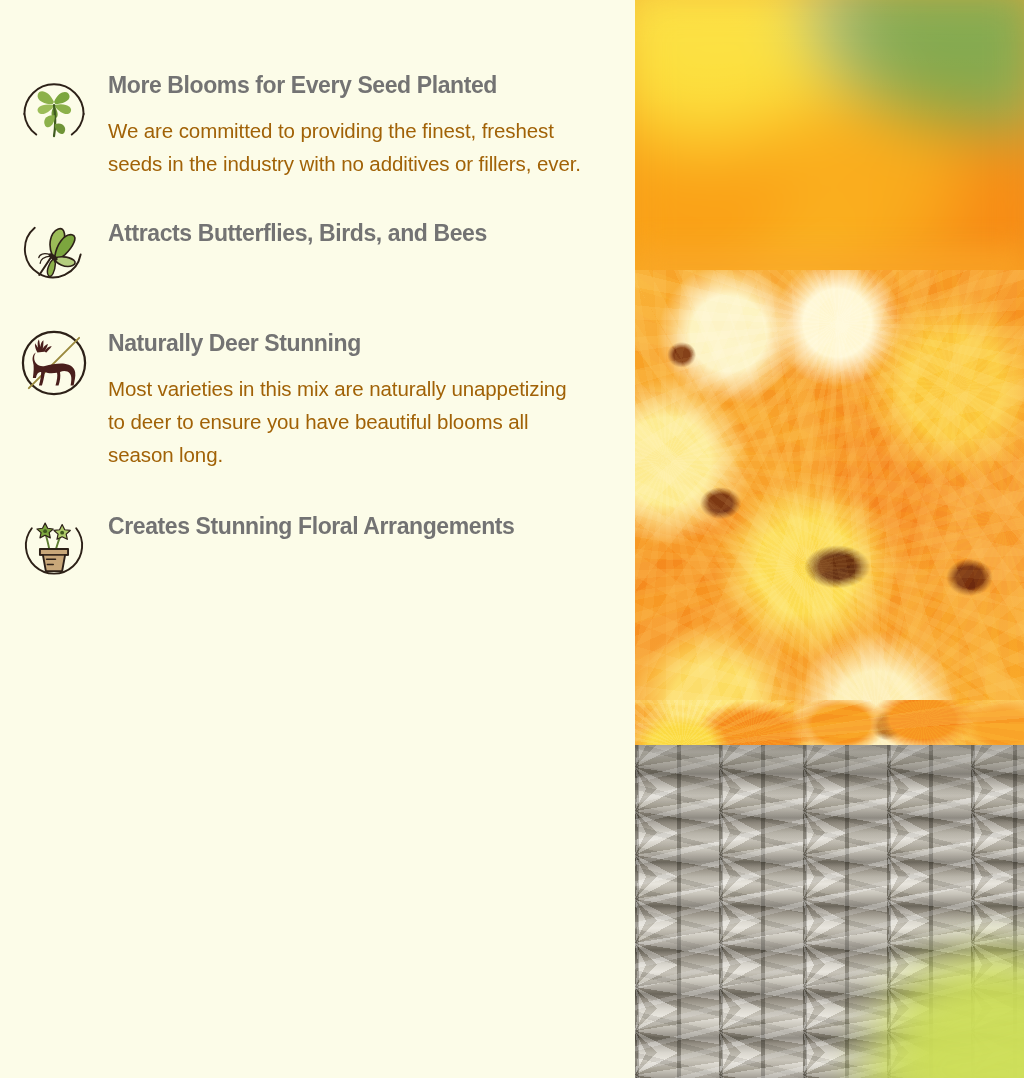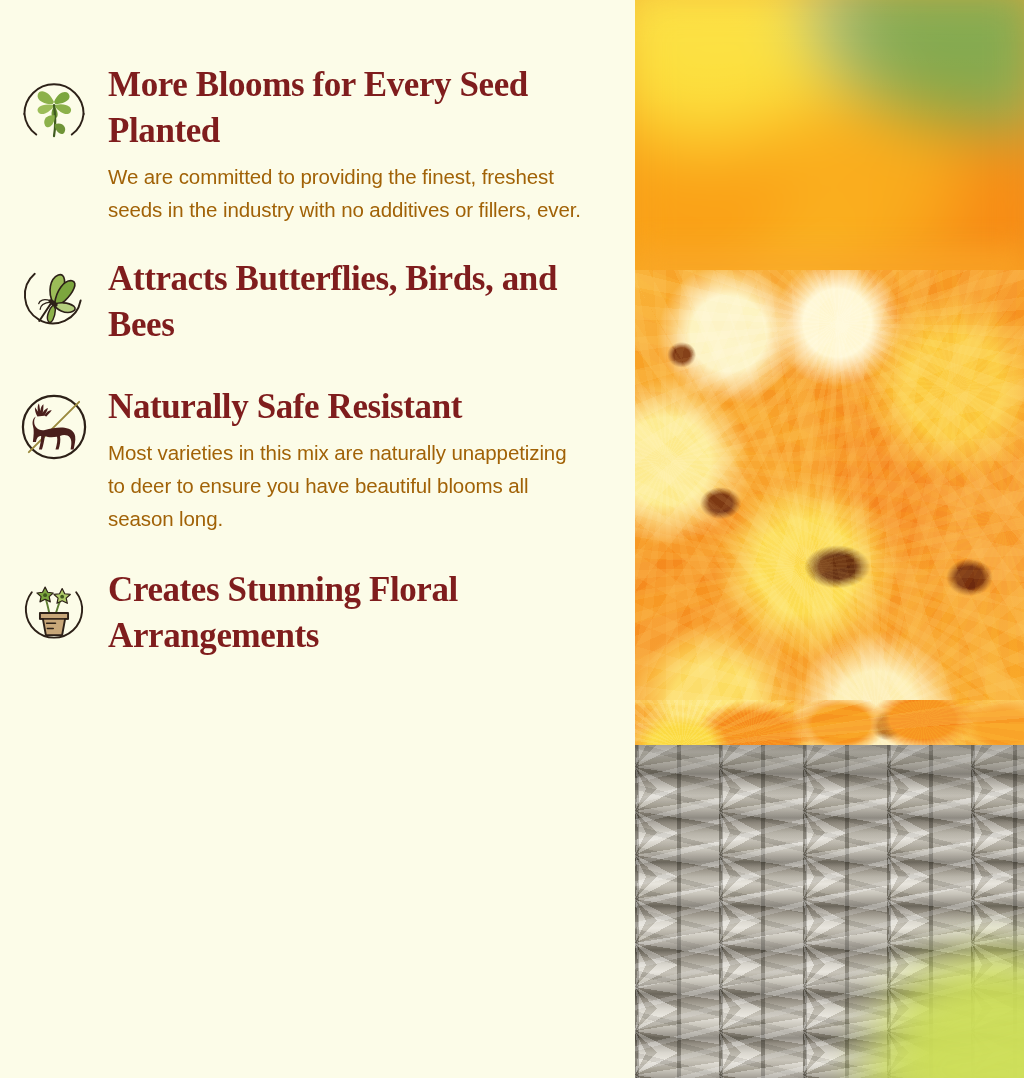--- a/index.html
+++ b/index.html
@@ -58,26 +58,26 @@
   }
 
   .benefit-body {
     flex: 1 1 auto;
     padding-right: 20px;
     min-width: 0;
   }
 
   .benefit-title {
     margin: 0 0 6px 0;
-    font-family: Liberation Serif, serif;
-    font-size: 35px;
+    font-family: Liberation Sans, sans-serif;
+    font-size: 23px;
     line-height: 46px;
     font-weight: bold;
     letter-spacing: -0.4px;
-    color: #7f1d1d;
+    color: #737373;
     max-width: 500px;
   }
 
   .benefit-desc {
     margin: 0;
     font-family: "Liberation Sans", sans-serif;
     font-size: 20.5px;
     line-height: 33px;
     font-weight: normal;
     color: #a16207;
@@ -373,21 +373,21 @@
                      C29 16 27 22 26 28 L22 28 C23 22 24 16 21 12
                      C18 8 12 8 8 10 C9 16 8 22 6 28 L2 28
                      C4 21 5 15 4 11 C-2 12 -8 12 -12 10
                      C-13 16 -14 22 -16 28 L-20 28 C-18 21 -17 15 -17 10
                      C-20 9 -23 12 -24 18 L-28 18 C-27 10 -26 2 -28 -4
                      C-29 -9 -28 -14 -24 -16 Z"></path>
           </g>
         </svg>
       </div>
       <div class="benefit-body">
-        <h2 class="benefit-title">Naturally Safe Resistant</h2>
+        <h2 class="benefit-title">Naturally Deer Stunning</h2>
         <p class="benefit-desc">Most varieties in this mix are naturally unappetizing to deer to ensure you have beautiful blooms all season long.</p>
       </div>
     </div>
 
     <div class="benefit-item item-3">
       <div class="benefit-icon-wrap">
         <svg class="benefit-icon" viewBox="0 0 100 100" aria-hidden="true">
           <path d="M20 26 A38 38 0 1 0 80 26" fill="none" stroke="#2d2118" stroke-width="2.6" stroke-linecap="round"></path>
           <g>
             <path d="M44 56 C42 46 40 38 38 32" stroke="#5e7d32" stroke-width="2.6" fill="none" stroke-linecap="round"></path>

